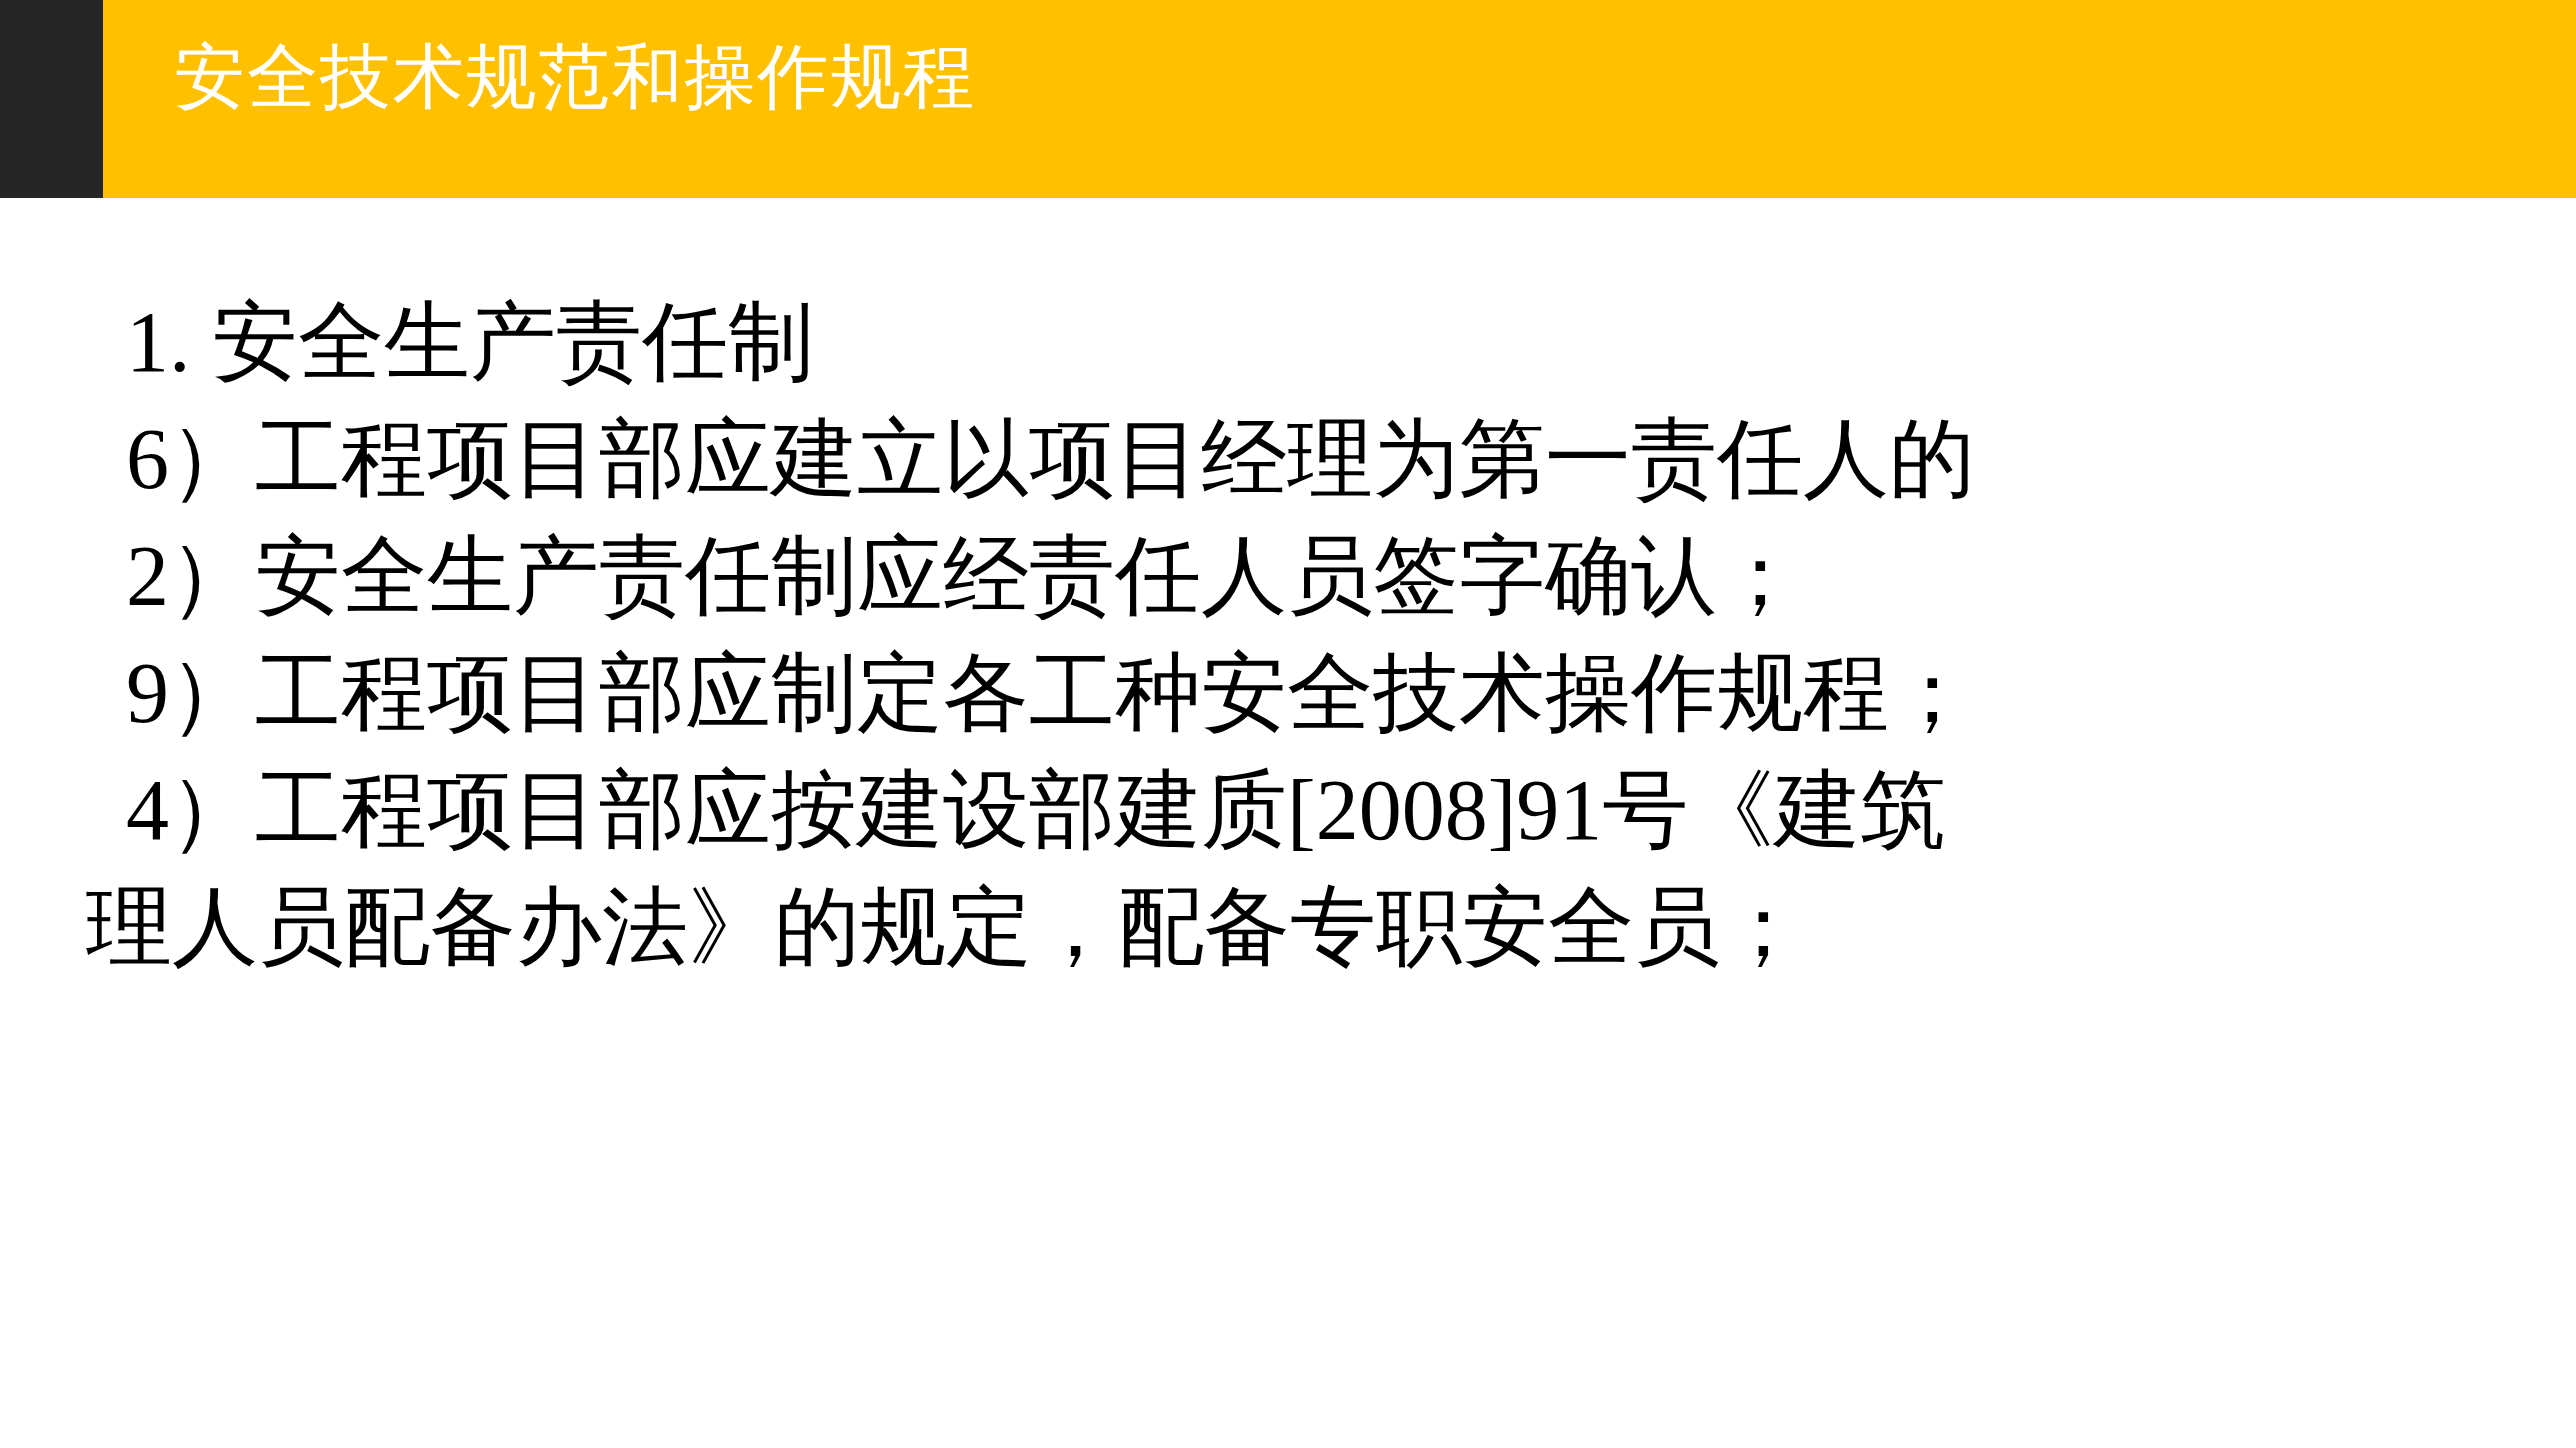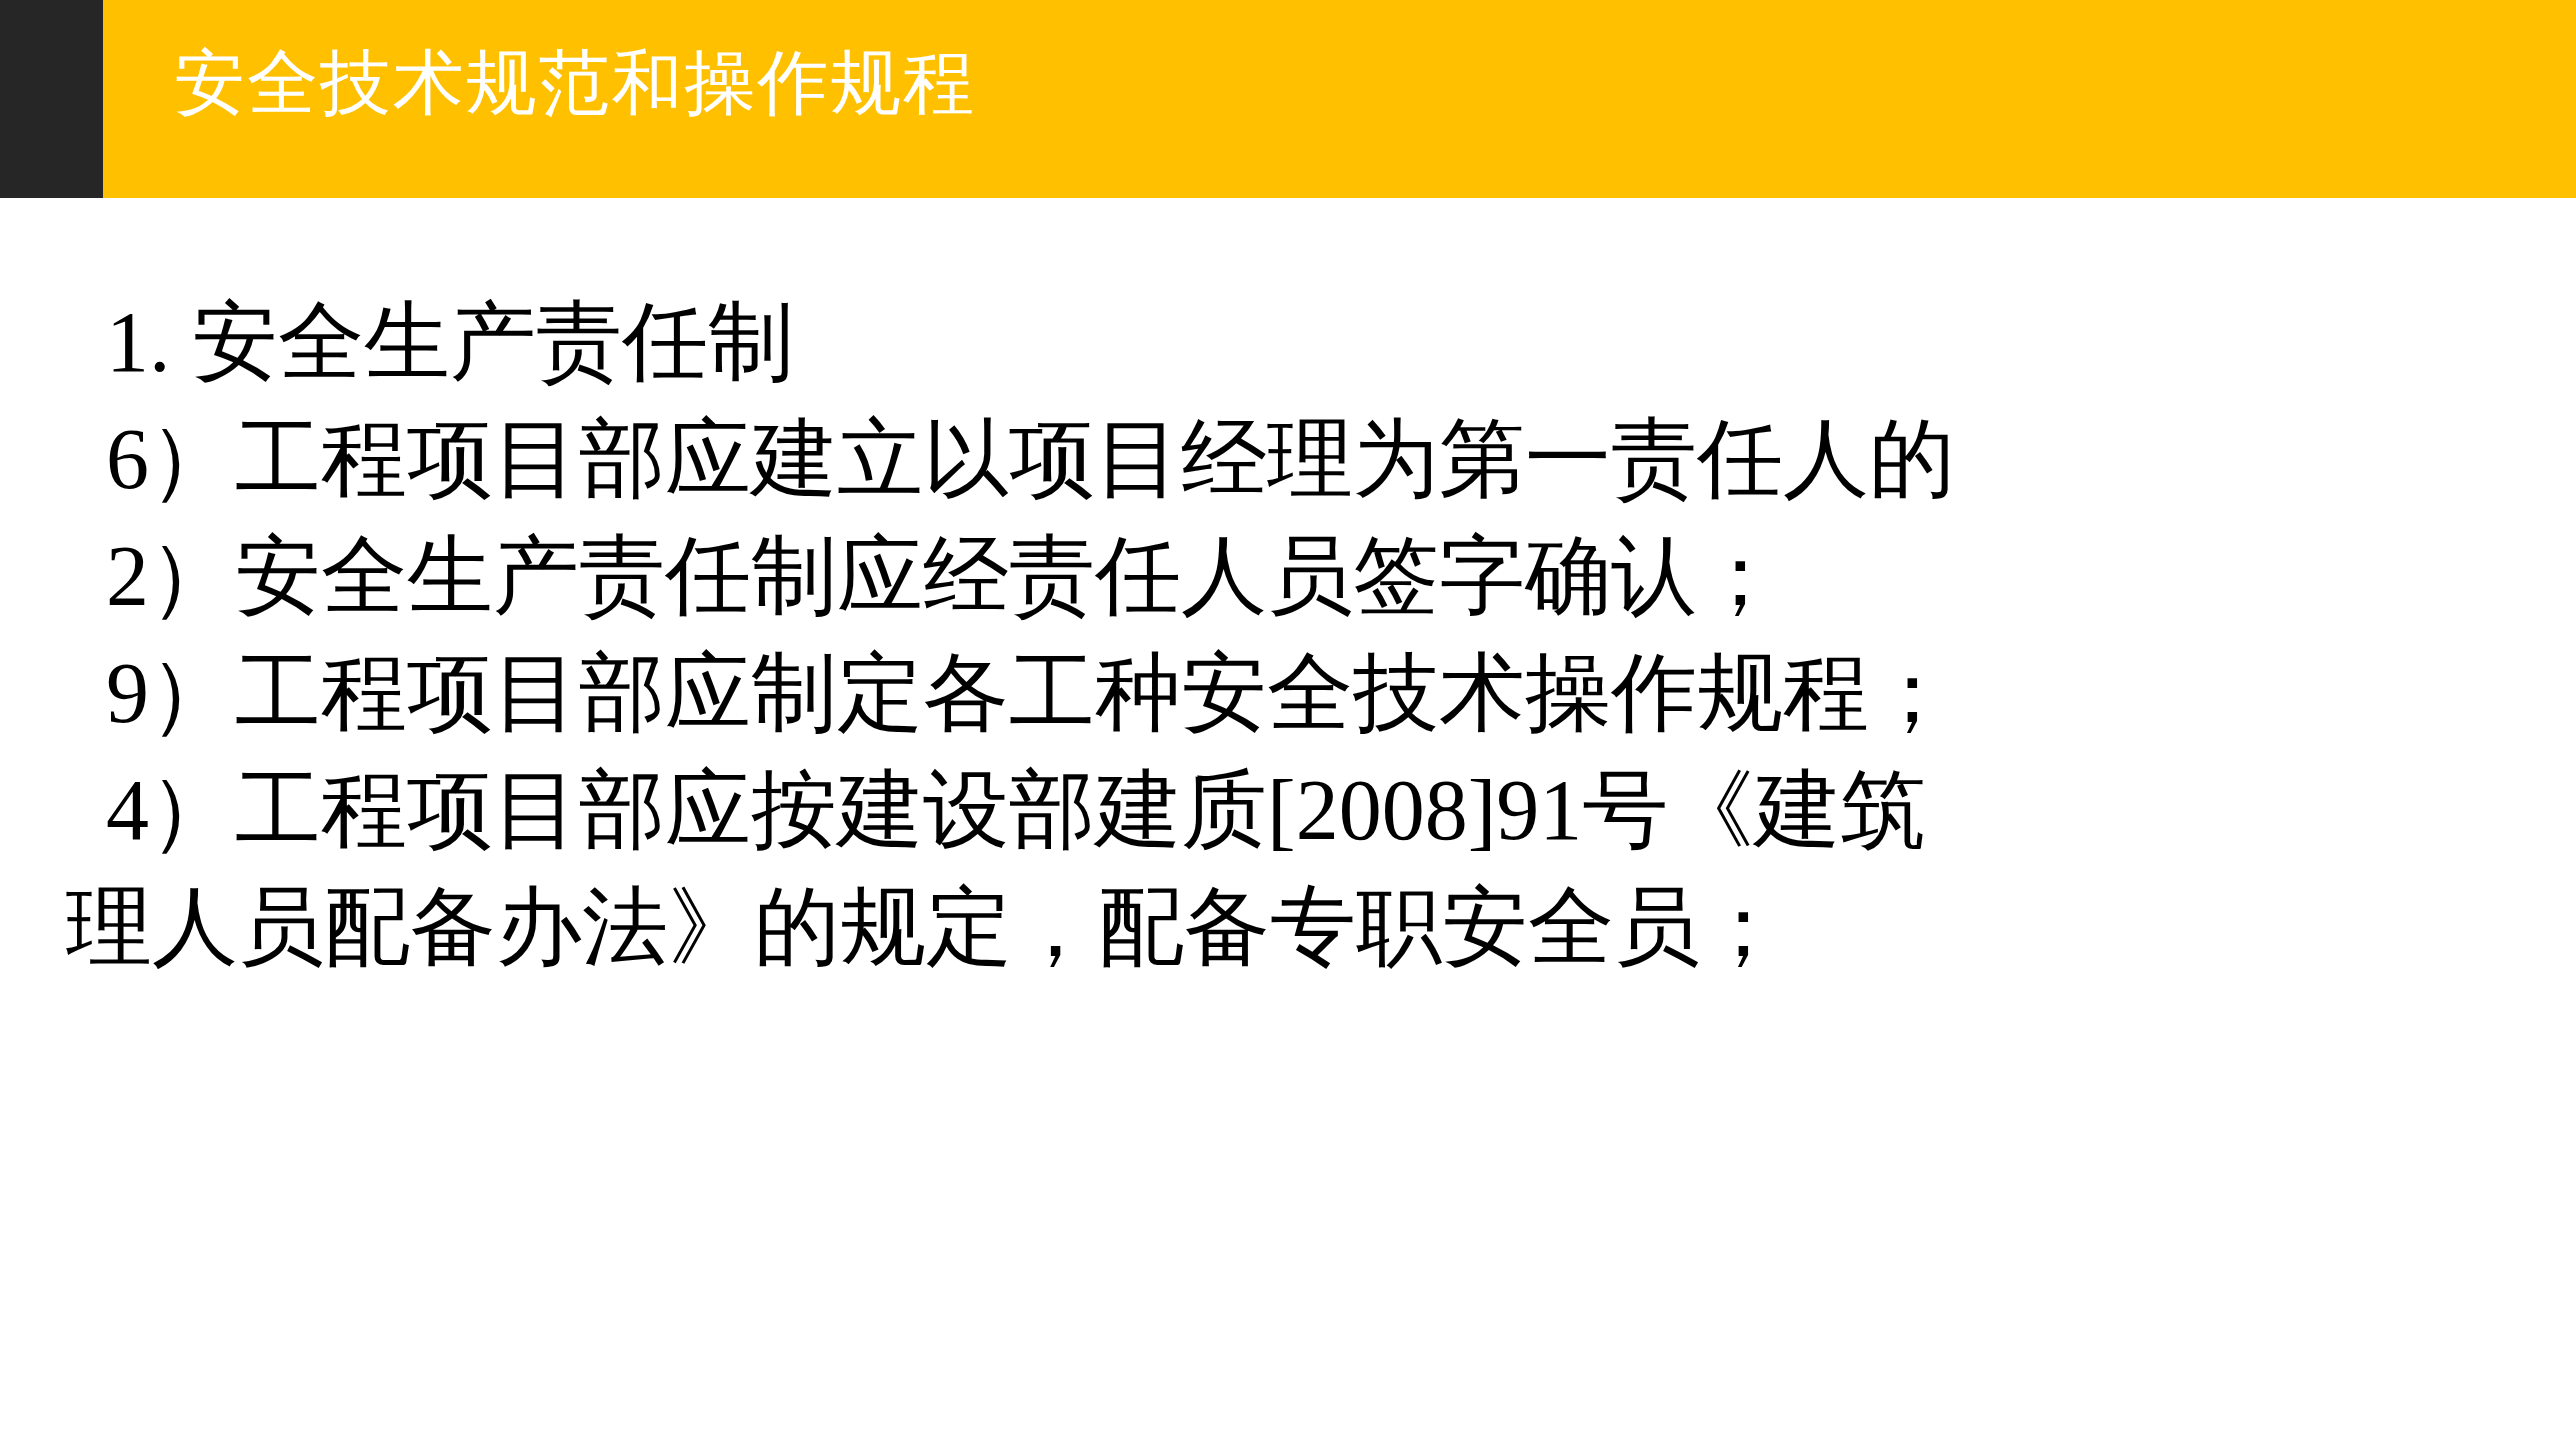--- a/index.html
+++ b/index.html
@@ -40,32 +40,32 @@
   }
   .title-text {
     position: absolute;
     left: 174px;
     top: 36px;
     width: 2290px;
     height: 124px;
     color: #ffffff;
     font-size: 71px;
     line-height: 93px;
-    font-family: Liberation Sans, sans-serif;
+    font-family: Liberation Mono, monospace;
     letter-spacing: 1.9px;
     white-space: nowrap;
   }
   
   .body-area {
     position: absolute;
     left: 0;
     top: 198px;
     width: 2556px;
     height: 1250px;
-    padding: 86px 114px 0 66px;
+    padding: 86px 114px 0 86px;
     box-sizing: border-box;
   }
   .body-line {
     color: #000000;
     font-size: 86px;
     line-height: 117px;
     font-family: "Liberation Serif", "DejaVu Serif", serif;
     white-space: pre;
     letter-spacing: 0px;
   }

